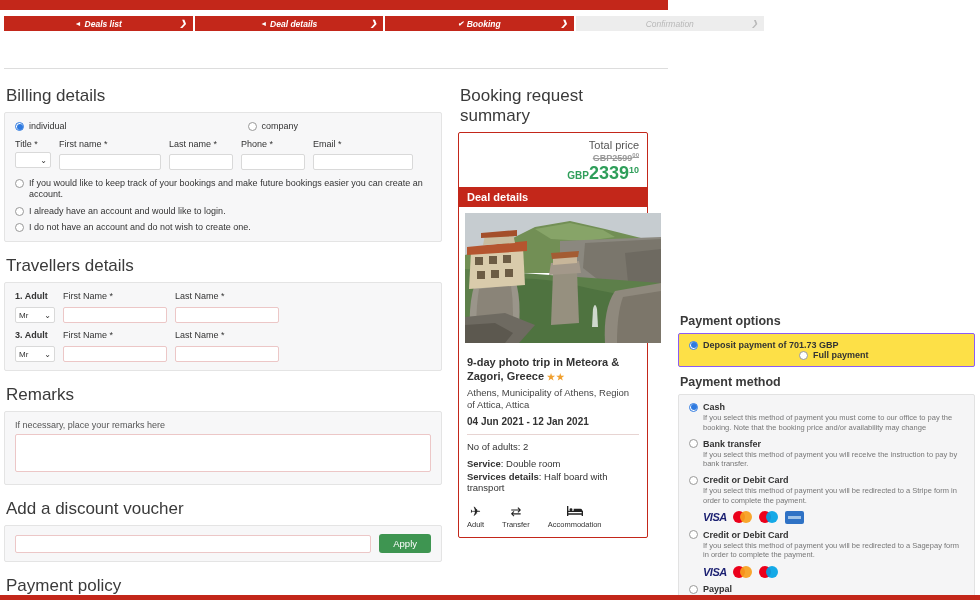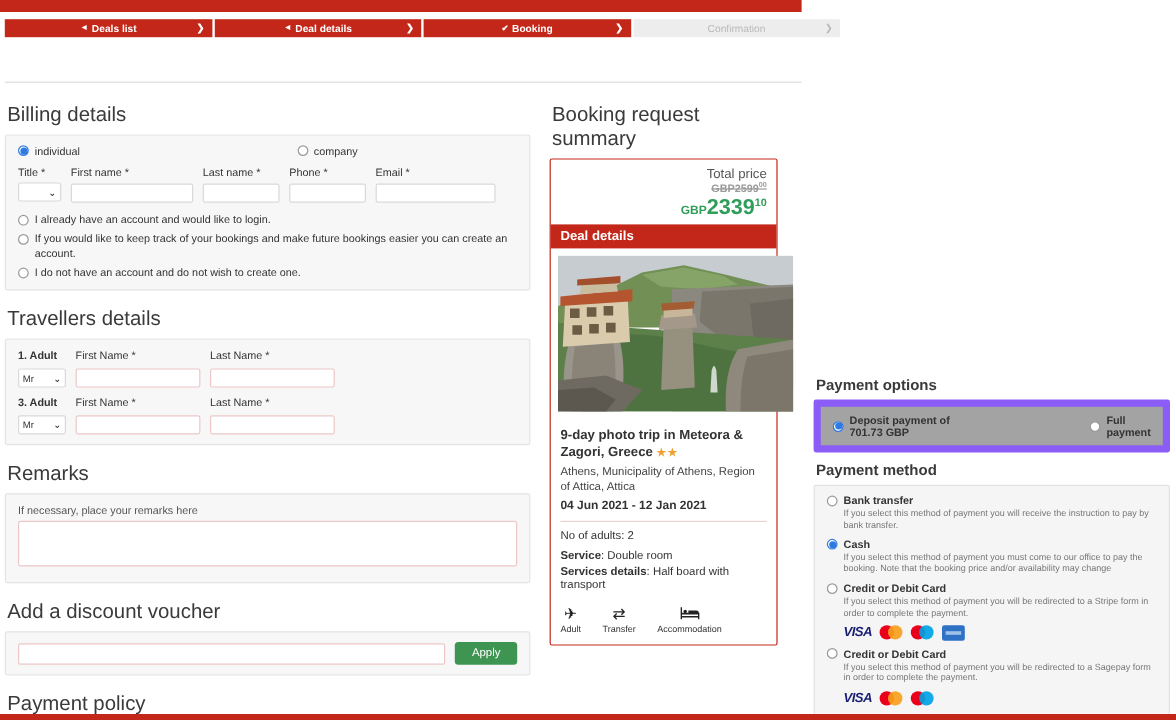--- a/index.html
+++ b/index.html
@@ -5,21 +5,21 @@
   * { box-sizing: border-box; margin: 0; padding: 0; }
   html,body { background:#fff; }
   body { font-family:"Liberation Sans", sans-serif; color:#444; }
   .page { position:relative; width:980px; height:600px; overflow:hidden; background:#fff; }
 
   
   .topbar { position:absolute; left:0; top:0; width:668px; height:10px; background:#c3271a; }
   .bottombar { position:absolute; left:0; bottom:0; width:980px; height:5px; background:#c3271a; }
 
   
-  .crumbs { position:absolute; left:4px; top:16px; width:696px; display:flex; }
+  .crumbs { position:absolute; left:4px; top:16px; width:760px; display:flex;font-style:italic; }
   .tab { flex:1; position:relative; height:15px; display:flex; align-items:center; justify-content:center;
          background:#c3271a; color:#fff; font-size:8.5px; font-weight:bold; margin-right:2px; cursor:pointer; }
   .tab:last-child { margin-right:0; }
   .tab .glyph { margin-right:3px; font-size:7px; }
   .tab .chev { position:absolute; right:6px; font-size:8px; }
   .tab.inactive { background:#ededed; color:#b9b9b9; font-weight:normal; }
 
   .page-title { position:absolute; left:6px; top:38px; width:660px; font-size:20px; font-weight:400; color:#3a3a3a; }
   .title-rule { position:absolute; left:4px; top:68px; width:664px; border-top:1px solid #ddd; }
 
@@ -37,21 +37,21 @@
           justify-content:space-between; padding:0 3px; font-size:8px; color:#333; cursor:pointer; }
   .chev-d { font-size:8px; color:#333; }
 
   
   .left-col { position:absolute; left:4px; top:72px; width:438px; }
   .mid-col  { position:absolute; left:458px; top:72px; width:190px; }
   .right-col{ position:absolute; left:678px; top:306px; width:297px; }
 
   
   .type-row { display:flex; gap:6px; font-size:9px; color:#333; margin-bottom:8px; }
-  .type-row .opt { display:flex; align-items:flex-start; gap:5px; }
+  .type-row .opt { display:flex; align-items:flex-end; gap:5px; }
   .type-row .opt.second { margin-left:175px; }
   .fields-row { display:flex; gap:8px; margin-bottom:8px; }
   .acct-opt { display:flex; align-items:flex-start; gap:5px; font-size:9px; color:#333; margin-top:5px; line-height:1.25; }
   .acct-opt .radio { margin-top:1px; }
 
   
   .trav-row { display:grid; grid-template-columns:40px 104px 104px; column-gap:8px; row-gap:3px; margin-bottom:7px; }
   .trav-num { font-size:9px; font-weight:bold; color:#333; }
 
   
@@ -82,21 +82,21 @@
   .deal-dates { font-size:10px; font-weight:bold; color:#333; margin-top:4px; padding-bottom:7px; border-bottom:1px solid #e7d4d2; }
   .deal-line { font-size:9.5px; color:#333; margin-top:6px; }
   .deal-line .b { font-weight:bold; }
   .feat-row { display:flex; gap:18px; margin-top:12px; }
   .feat { display:flex; flex-direction:column; align-items:center; gap:2px; }
   .feat .ic { font-size:13px; color:#222; line-height:13px; height:13px; }
   .feat .lb { font-size:7.5px; color:#333; }
 
   
   h3.rsec { font-size:12.5px; font-weight:600; color:#3a3a3a; margin:8px 0 5px 2px; }
-  .opt-box { background:#a3a3a3; border:6px solid #8b5cf6; border-radius:2px; padding:6px 10px; display:flex; font-size:9px; color:#333; }
+  .opt-box { background:#fde047; border:1px solid #8b5cf6; border-radius:2px; padding:6px 10px; display:flex; font-size:9px; color:#333;flex-direction:column; }
   .opt-box .opt { display:flex; align-items:center; gap:5px; font-weight:bold; }
   .opt-box .opt.second { margin-left:110px; }
   .meth-box { background:#f5f5f6; border:1px solid #e2e2e2; border-radius:2px; padding:7px 10px 9px; }
   .meth { margin-bottom:6px; }
   .meth-head { display:flex; align-items:center; gap:5px; font-size:9px; font-weight:bold; color:#333; }
   .meth-desc { font-size:7.5px; color:#777; margin-left:14px; line-height:1.3; margin-top:1px; }
   .logo-row { display:flex; align-items:center; gap:6px; margin:5px 0 3px 14px; }
   .visa { color:#1a1f71; font-weight:bold; font-style:italic; font-size:11px; letter-spacing:-0.5px; }
   .mc { position:relative; width:20px; height:13px; display:inline-block; }
   .mc i { position:absolute; top:0.5px; width:12px; height:12px; border-radius:50%; }
@@ -169,25 +169,25 @@
           <div class="field-label">Phone *</div>
           <input class="tinput" style="">
         </div>
         <div style="width:100px;">
           <div class="field-label">Email *</div>
           <input class="tinput" style="">
         </div>
       </div>
       <div class="acct-opt">
         <span class="radio"></span>
-        <span>I already have an account and would like to login.</span>
+        <span>If you would like to keep track of your bookings and make future bookings easier you can create an account.</span>
       </div>
       <div class="acct-opt">
         <span class="radio"></span>
-        <span>If you would like to keep track of your bookings and make future bookings easier you can create an account.</span>
+        <span>I already have an account and would like to login.</span>
       </div>
       <div class="acct-opt">
         <span class="radio"></span>
         <span>I do not have an account and do not wish to create one.</span>
       </div>
     </div>
 
     <h2 class="sec">Travellers details</h2>
     <div class="panel">
       <div class="trav-row">
@@ -319,31 +319,31 @@
       <span class="opt second">
         <span class="radio"></span>
         <span>Full payment</span>
       </span>
     </div>
 
     <h3 class="rsec">Payment method</h3>
     <div class="meth-box">
       <div class="meth">
         <div class="meth-head">
+            <span class="radio checked"></span>
+            <span>Cash</span>
+          </div>
+        <div class="meth-desc">If you select this method of payment you must come to our office to pay the booking. Note that the booking price and/or availability may change</div>
+      </div>
+      <div class="meth">
+        <div class="meth-head">
             <span class="radio"></span>
             <span>Bank transfer</span>
           </div>
         <div class="meth-desc">If you select this method of payment you will receive the instruction to pay by bank transfer.</div>
-      </div>
-      <div class="meth">
-        <div class="meth-head">
-            <span class="radio checked"></span>
-            <span>Cash</span>
-          </div>
-        <div class="meth-desc">If you select this method of payment you must come to our office to pay the booking. Note that the booking price and/or availability may change</div>
       </div>
       <div class="meth">
         <div class="meth-head">
             <span class="radio"></span>
             <span>Credit or Debit Card</span>
           </div>
         <div class="meth-desc">If you select this method of payment you will be redirected to a Stripe form in order to complete the payment.</div>
         <div class="logo-row">
           <span class="visa">VISA</span>
           <span class="mc">

